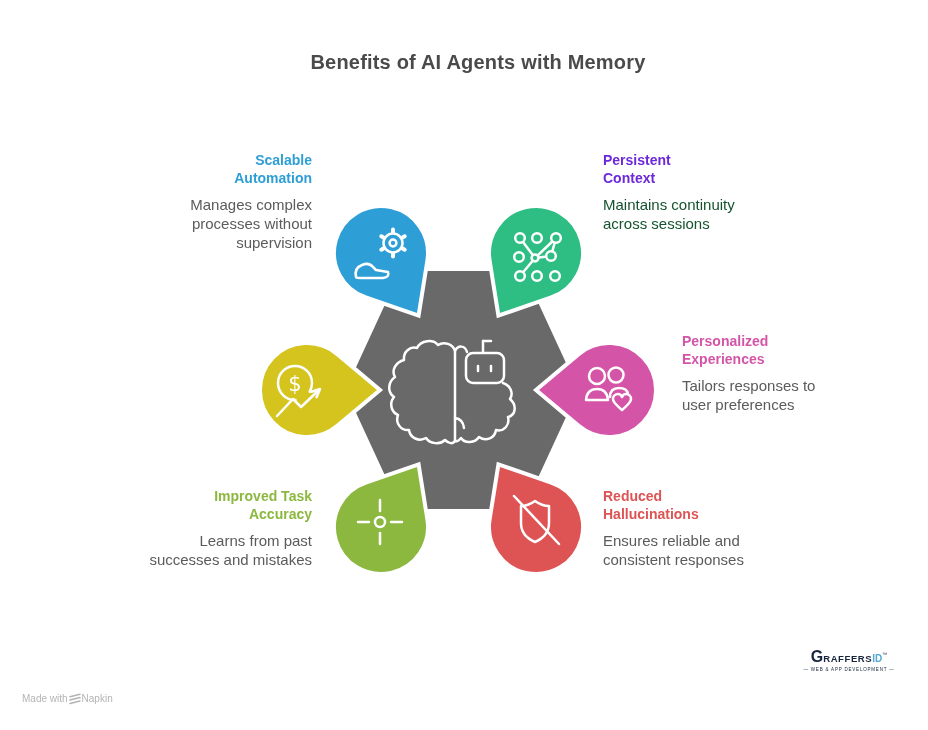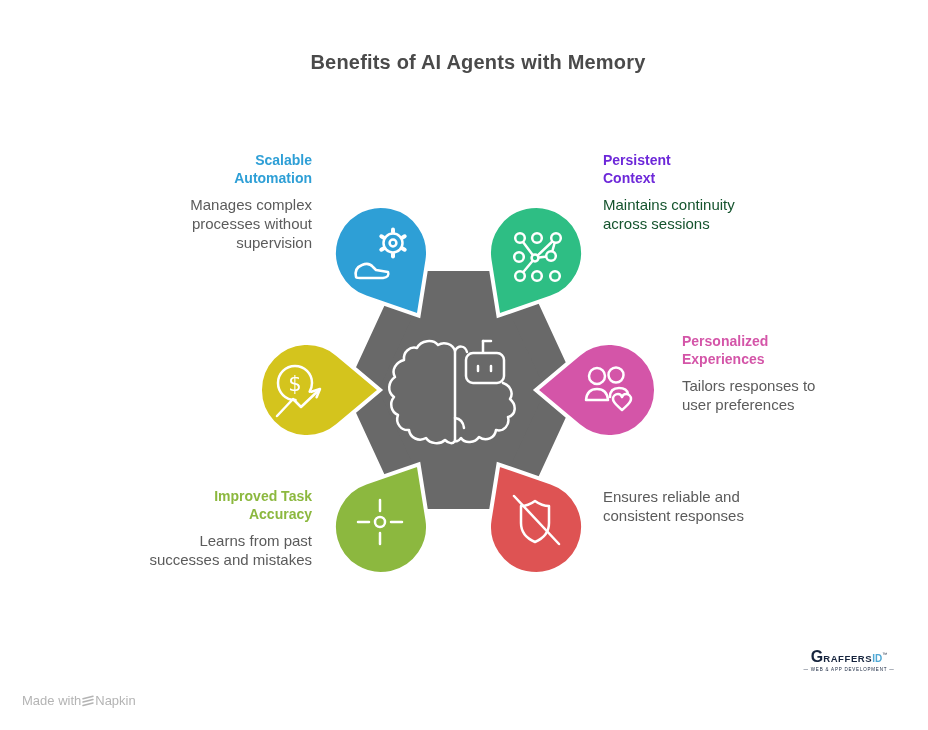--- a/index.html
+++ b/index.html
@@ -24,22 +24,22 @@
   .align-r{text-align:right;}
   .align-l{text-align:left;}
   .pos-tl{top:152px;right:616px;width:230px;}
   .pos-tr{top:152px;left:603px;width:240px;}
   .pos-l {top:345px;right:695px;width:215px;}
   .pos-r {top:320px;left:682px;width:230px;margin-top:13px;}
   .pos-bl{top:488px;right:616px;width:240px;}
   .pos-br{top:488px;left:603px;width:240px;}
 
   .made-with{
-    position:absolute;left:22px;top:693px;font-size:13px;
-    display:flex;align-items:flex-end;
+    position:absolute;left:22px;top:693px;font-size:10px;
+    display:flex;align-items:flex-start;
   }
   .napkin-icon{display:inline-block;}
 
   .brand{
     position:absolute;top:649px;right:24px;width:110px;text-align:center;
   }
   .brand-row{display:flex;align-items:baseline;justify-content:center;line-height:1;}
   .brand-g{font-size:16px;font-weight:700;}
   .brand-rest{font-size:9.5px;font-weight:700;letter-spacing:.6px;}
   .brand-id{font-size:10px;font-weight:700;}
@@ -174,20 +174,22 @@
   </div>
 
   <div class="benefit pos-bl align-r">
     <div class="b-title" style="color: rgb(140, 184, 63);">Improved Task
 Accuracy</div>
     <div class="b-desc" style="color: rgb(91, 91, 91);">Learns from past
 successes and mistakes</div>
   </div>
 
   <div class="benefit pos-br align-l">
+    <div class="b-title" style="color: rgb(222, 83, 83);">Reduced
+Hallucinations</div>
     <div class="b-desc" style="color: rgb(91, 91, 91);">Ensures reliable and
 consistent responses</div>
   </div>
 
   <div class="made-with" style="color: rgb(180, 180, 180);">
     <span>Made with</span>
     <svg class="napkin-icon" width="14" height="13" viewBox="0 0 14 13">
       <g fill="none" stroke-width="1.5" stroke-linecap="round" style="stroke: rgb(180, 180, 180);">
         <path d="M2 10.5 L12 8"></path>
           <path d="M2 7.1 L12 4.6"></path>

